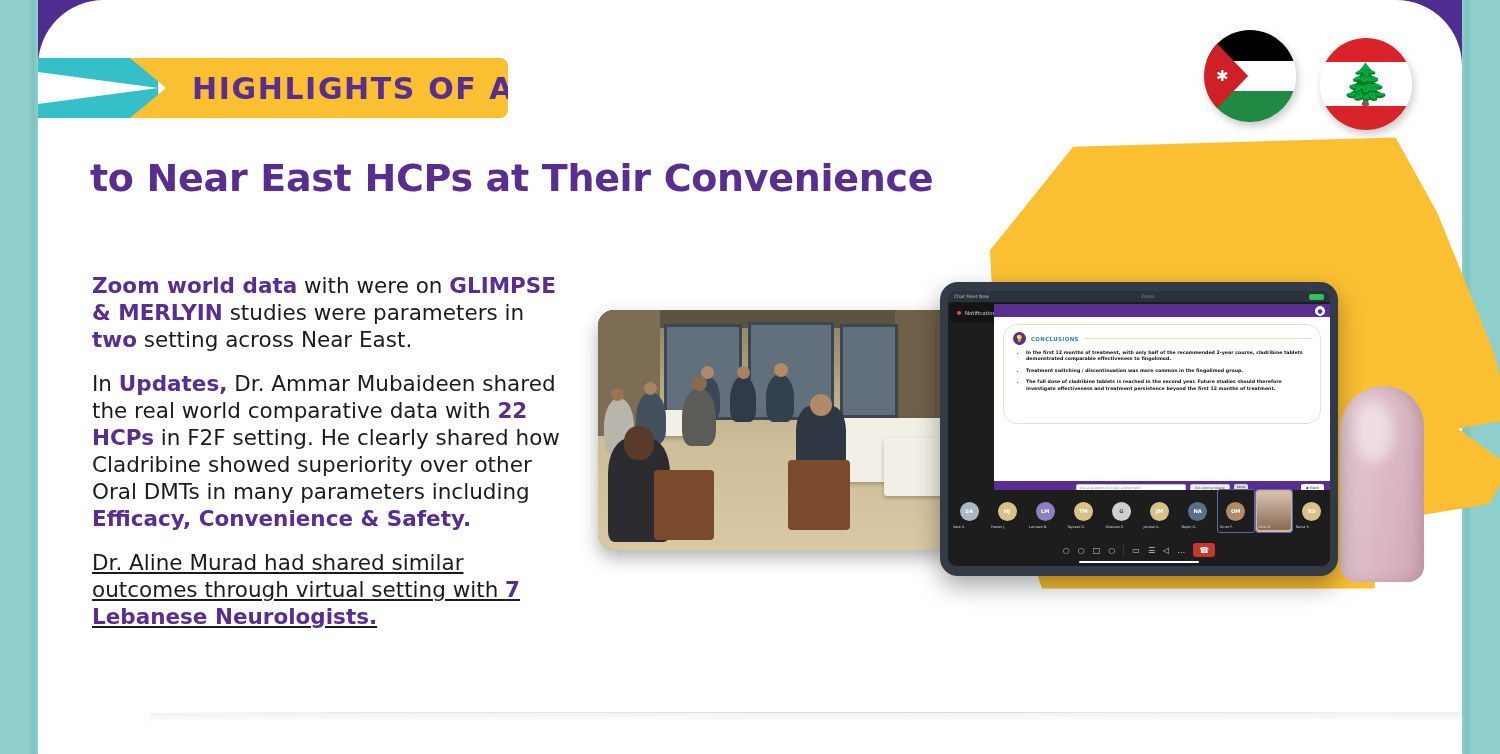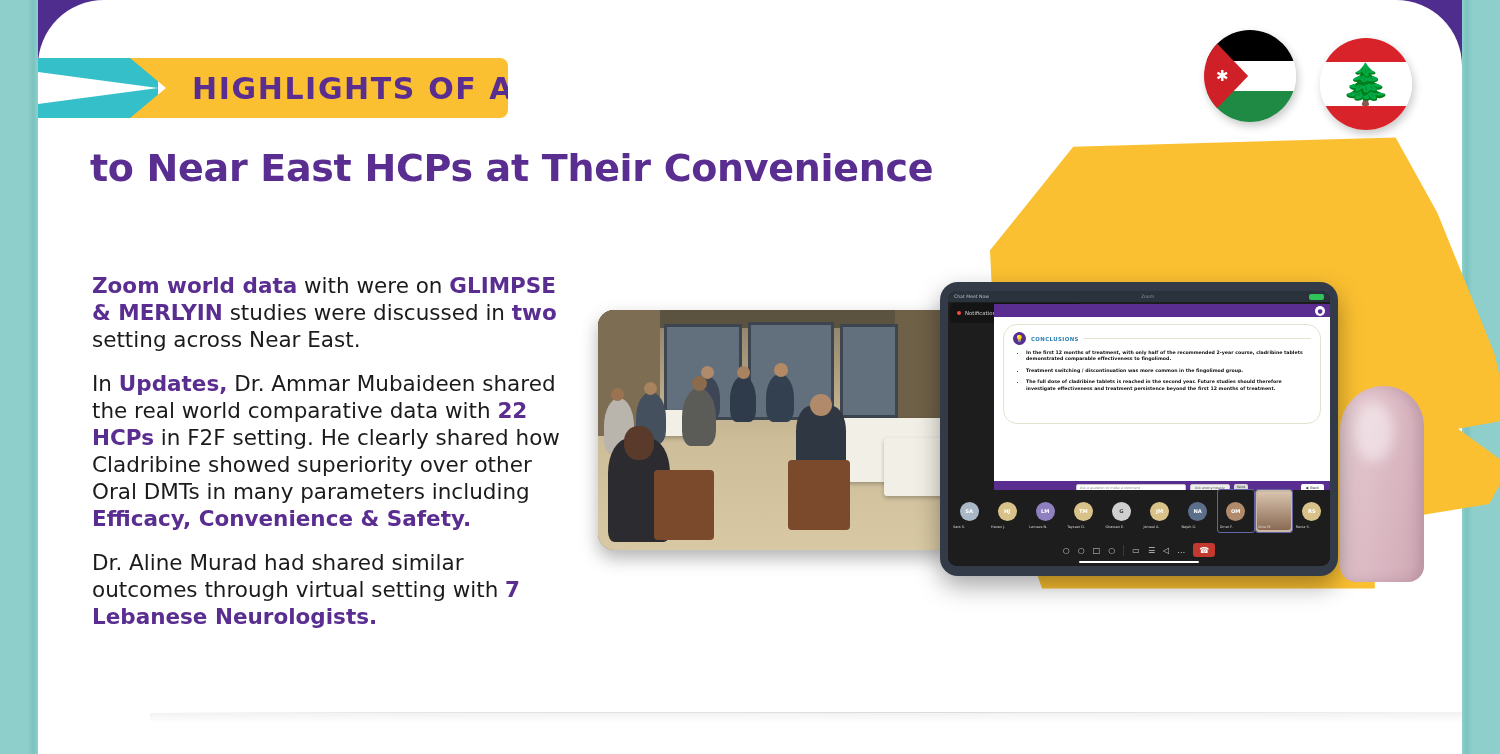--- a/index.html
+++ b/index.html
@@ -74,32 +74,32 @@
   
   .headline {
     position: absolute; left: 90px; top: 137px;
     width: 900px;
     color: #5a2d91;
     font-weight: 700;
     font-size: 38px;
     line-height: 1.0;
     letter-spacing: -0.3px;
   }
-  .headline .l2 { display: block; margin-top: 12px; }
+  .headline .l2 { display: block; margin-top: 22px; }
 
   
   .copy {
     position: absolute; left: 92px; top: 272px;
     width: 482px;
     color: #1b1b1b;
     font-size: 21.5px;
     line-height: 27px;
   }
   .copy p { margin-bottom: 17px; }
-  .copy p:last-child { margin-bottom: 1px; }
+  .copy p:last-child { margin-bottom: 1px; text-decoration: underline; }
   .hl { color: #5a2d91; font-weight: 700; }
 
   
   .art { position: absolute; left: 560px; top: 0; width: 940px; height: 754px; }
 
   .flag {
     position: absolute; width: 92px; height: 92px; border-radius: 50%;
     overflow: hidden; box-shadow: 2px 4px 8px rgba(0,0,0,.22);
     background:#fff;
   }
@@ -330,21 +330,21 @@
       <span class="ribbon-label">Highlights of AAN</span>
     </div>
   </div>
 
   <h1 class="headline">
     <span class="l2">to Near East HCPs at Their Convenience</span>
   </h1>
 
   <div class="copy">
     <p>
-      <span class="hl">Zoom world data</span><span> with were on </span><span class="hl">GLIMPSE &amp; MERLYIN</span><span> studies were discussed in </span><span class="hl">two</span><span> setting across Near East.</span>
+      <span class="hl">Zoom world data</span><span> with were on </span><span class="hl">GLIMPSE &amp; MERLYIN</span><span> studies were parameters in </span><span class="hl">two</span><span> setting across Near East.</span>
     </p>
     <p>
       <span>In </span><span class="hl">Updates,</span><span> Dr. Ammar Mubaideen shared the real world comparative data with </span><span class="hl">22 HCPs</span><span> in F2F setting. He clearly shared how Cladribine showed superiority over other Oral DMTs in many parameters including </span><span class="hl">Efficacy, Convenience &amp; Safety.</span>
     </p>
     <p>
       <span>Dr. Aline Murad had shared similar outcomes through virtual setting with </span><span class="hl">7 Lebanese Neurologists.</span>
     </p>
   </div>
 
   <div class="art">

